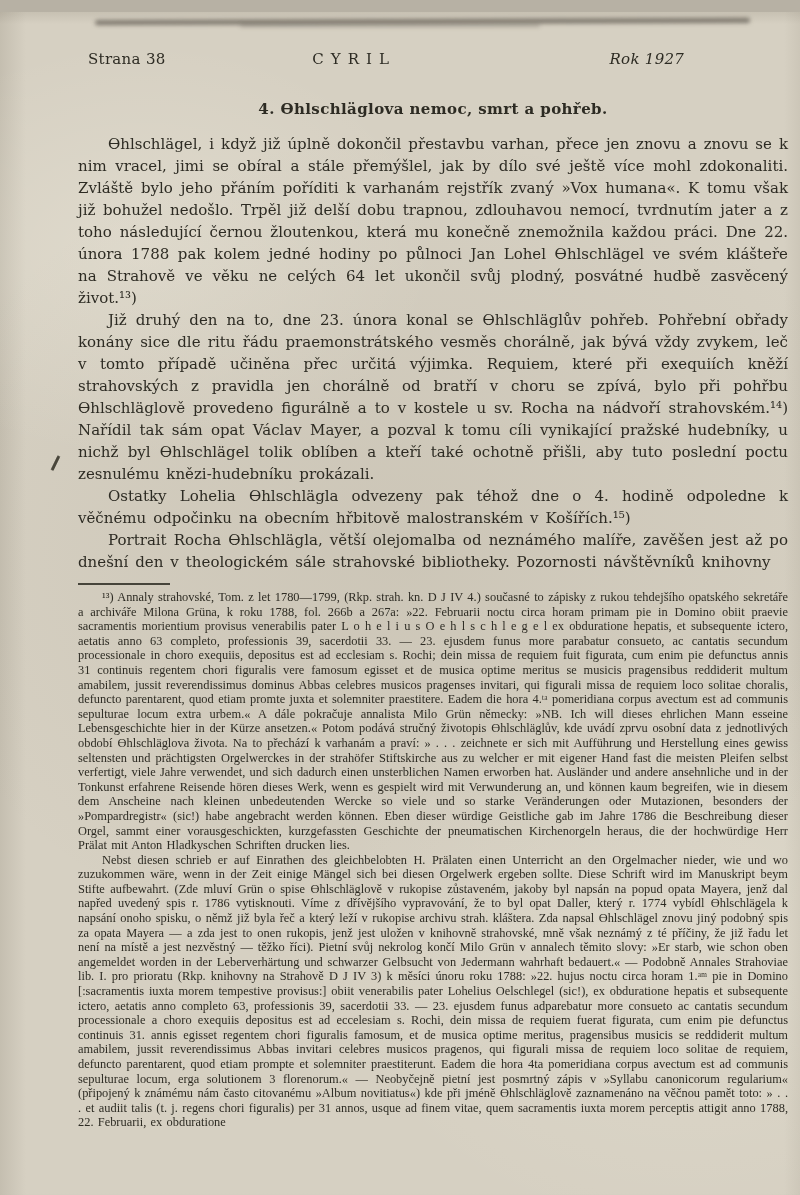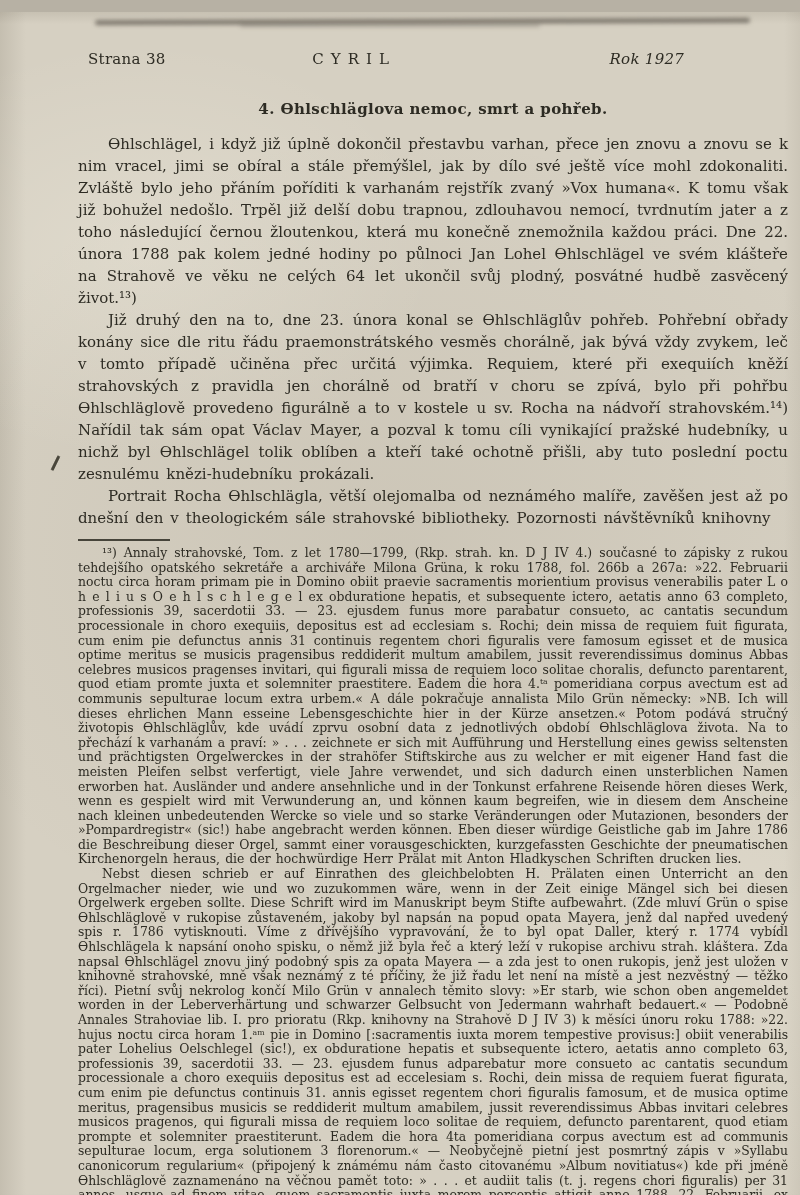--- a/index.html
+++ b/index.html
@@ -44,21 +44,21 @@
   .body-text p{
     margin:0;font-size:15px;line-height:22px;
     text-align:justify;text-indent:30px;word-spacing:2.2px;
   }
   .footnote-rule{
     width:92px;border:0;border-top:2px solid #46443a;
     margin:10px 0 5px 0;
   }
   .footnotes p{
     margin:0;font-size:12.4px;line-height:14.6px;
-    text-align:justify;text-indent:24px;word-spacing:1.2px;
+    text-align:justify;text-indent:24px;word-spacing:1.2px;font-family:Liberation Serif, serif;
   }
 </style>
 </head>
 <body>
 
 <div class="page">
 
   <div class="artifact-top"></div>
   <div class="artifact-top2"></div>
   <div class="margin-mark"></div>
@@ -69,20 +69,21 @@
       <span class="h-left">Strana 38</span>
       <span class="h-center">CYRIL</span>
       <span class="h-right">Rok 1927</span>
     </div>
 
     <h2 class="section-title">4. Ɵhlschläglova nemoc, smrt a pohřeb.</h2>
 
     <div class="body-text">
       <p>Ɵhlschlägel, i když již úplně dokončil přestavbu varhan, přece jen znovu a znovu se k nim vracel, jimi se obíral a stále přemýšlel, jak by dílo své ještě více mohl zdokonaliti. Zvláště bylo jeho přáním poříditi k varhanám rejstřík zvaný »Vox humana«. K tomu však již bohužel nedošlo. Trpěl již delší dobu trapnou, zdlouhavou nemocí, tvrdnutím jater a z toho následující černou žloutenkou, která mu konečně znemožnila každou práci. Dne 22. února 1788 pak kolem jedné hodiny po půlnoci Jan Lohel Ɵhlschlägel ve svém klášteře na Strahově ve věku ne celých 64 let ukončil svůj plodný, posvátné hudbě zasvěcený život.¹³)</p>
       <p>Již druhý den na to, dne 23. února konal se Ɵhlschläglův pohřeb. Pohřební obřady konány sice dle ritu řádu praemonstrátského vesměs chorálně, jak bývá vždy zvykem, leč v tomto případě učiněna přec určitá výjimka. Requiem, které při exequiích kněží strahovských z pravidla jen chorálně od bratří v choru se zpívá, bylo při pohřbu Ɵhlschläglově provedeno figurálně a to v kostele u sv. Rocha na nádvoří strahovském.¹⁴) Nařídil tak sám opat Václav Mayer, a pozval k tomu cíli vynikající pražské hudebníky, u nichž byl Ɵhlschlägel tolik oblíben a kteří také ochotně přišli, aby tuto poslední poctu zesnulému knězi-hudebníku prokázali.</p>
+      <p>Ostatky Lohelia Ɵhlschlägla odvezeny pak téhož dne o 4. hodině odpoledne k věčnému odpočinku na obecním hřbitově malostranském v Košířích.¹⁵)</p>
       <p>Portrait Rocha Ɵhlschlägla, větší olejomalba od neznámého malíře, zavěšen jest až po dnešní den v theologickém sále strahovské bibliotheky. Pozornosti návštěvníků knihovny</p>
     </div>
 
     <hr class="footnote-rule">
 
     <div class="footnotes">
       <p>¹³) Annaly strahovské, Tom. z let 1780—1799, (Rkp. strah. kn. D J IV 4.) současné to zápisky z rukou tehdejšího opatského sekretáře a archiváře Milona Grüna, k roku 1788, fol. 266b a 267a: »22. Februarii noctu circa horam primam pie in Domino obiit praevie sacramentis morientium provisus venerabilis pater L o h e l i u s  O e h l s c h l e g e l ex obduratione hepatis, et subsequente ictero, aetatis anno 63 completo, professionis 39, sacerdotii 33. — 23. ejusdem funus more parabatur consueto, ac cantatis secundum processionale in choro exequiis, depositus est ad ecclesiam s. Rochi; dein missa de requiem fuit figurata, cum enim pie defunctus annis 31 continuis regentem chori figuralis vere famosum egisset et de musica optime meritus se musicis pragensibus reddiderit multum amabilem, jussit reverendissimus dominus Abbas celebres musicos pragenses invitari, qui figurali missa de requiem loco solitae choralis, defuncto parentarent, quod etiam promte juxta et solemniter praestitere. Eadem die hora 4.ᵗᵃ pomeridiana corpus avectum est ad communis sepulturae locum extra urbem.« A dále pokračuje annalista Milo Grün německy: »NB. Ich will dieses ehrlichen Mann esseine Lebensgeschichte hier in der Kürze ansetzen.« Potom podává stručný životopis Ɵhlschläglův, kde uvádí zprvu osobní data z jednotlivých období Ɵhlschläglova života. Na to přechází k varhanám a praví: » . . . zeichnete er sich mit Aufführung und Herstellung eines gewiss seltensten und prächtigsten Orgelwerckes in der strahöfer Stiftskirche aus zu welcher er mit eigener Hand fast die meisten Pleifen selbst verfertigt, viele Jahre verwendet, und sich dadurch einen unsterblichen Namen erworben hat. Ausländer und andere ansehnliche und in der Tonkunst erfahrene Reisende hören dieses Werk, wenn es gespielt wird mit Verwunderung an, und können kaum begreifen, wie in diesem dem Anscheine nach kleinen unbedeutenden Wercke so viele und so starke Veränderungen oder Mutazionen, besonders der »Pompardregistr« (sic!) habe angebracht werden können. Eben dieser würdige Geistliche gab im Jahre 1786 die Beschreibung dieser Orgel, sammt einer vorausgeschickten, kurzgefassten Geschichte der pneumatischen Kirchenorgeln heraus, die der hochwürdige Herr Prälat mit Anton Hladkyschen Schriften drucken lies.</p>
       <p>Nebst diesen schrieb er auf Einrathen des gleichbelobten H. Prälaten einen Unterricht an den Orgelmacher nieder, wie und wo zuzukommen wäre, wenn in der Zeit einige Mängel sich bei diesen Orgelwerk ergeben sollte. Diese Schrift wird im Manuskript beym Stifte aufbewahrt. (Zde mluví Grün o spise Ɵhlschläglově v rukopise zůstaveném, jakoby byl napsán na popud opata Mayera, jenž dal napřed uvedený spis r. 1786 vytisknouti. Víme z dřívějšího vypravování, že to byl opat Daller, který r. 1774 vybídl Ɵhlschlägela k napsání onoho spisku, o němž již byla řeč a který leží v rukopise archivu strah. kláštera. Zda napsal Ɵhlschlägel znovu jiný podobný spis za opata Mayera — a zda jest to onen rukopis, jenž jest uložen v knihovně strahovské, mně však neznámý z té příčiny, že již řadu let není na místě a jest nezvěstný — těžko říci). Pietní svůj nekrolog končí Milo Grün v annalech těmito slovy: »Er starb, wie schon oben angemeldet worden in der Leberverhärtung und schwarzer Gelbsucht von Jedermann wahrhaft bedauert.« — Podobně Annales Strahoviae lib. I. pro prioratu (Rkp. knihovny na Strahově D J IV 3) k měsíci únoru roku 1788: »22. hujus noctu circa horam 1.ᵃᵐ pie in Domino [:sacramentis iuxta morem tempestive provisus:] obiit venerabilis pater Lohelius Oelschlegel (sic!), ex obduratione hepatis et subsequente ictero, aetatis anno completo 63, professionis 39, sacerdotii 33. — 23. ejusdem funus adparebatur more consueto ac cantatis secundum processionale a choro exequiis depositus est ad eccelesiam s. Rochi, dein missa de requiem fuerat figurata, cum enim pie defunctus continuis 31. annis egisset regentem chori figuralis famosum, et de musica optime meritus, pragensibus musicis se reddiderit multum amabilem, jussit reverendissimus Abbas invitari celebres musicos pragenos, qui figurali missa de requiem loco solitae de requiem, defuncto parentarent, quod etiam prompte et solemniter praestiterunt. Eadem die hora 4ta pomeridiana corpus avectum est ad communis sepulturae locum, erga solutionem 3 florenorum.« — Neobyčejně pietní jest posmrtný zápis v »Syllabu canonicorum regularium« (připojený k známému nám často citovanému »Album novitiatus«) kde při jméně Ɵhlschläglově zaznamenáno na věčnou pamět toto: » . . . et audiit talis (t. j. regens chori figuralis) per 31 annos, usque ad finem vitae, quem sacramentis iuxta morem perceptis attigit anno 1788, 22. Februarii, ex obduratione</p>
     </div>
 

